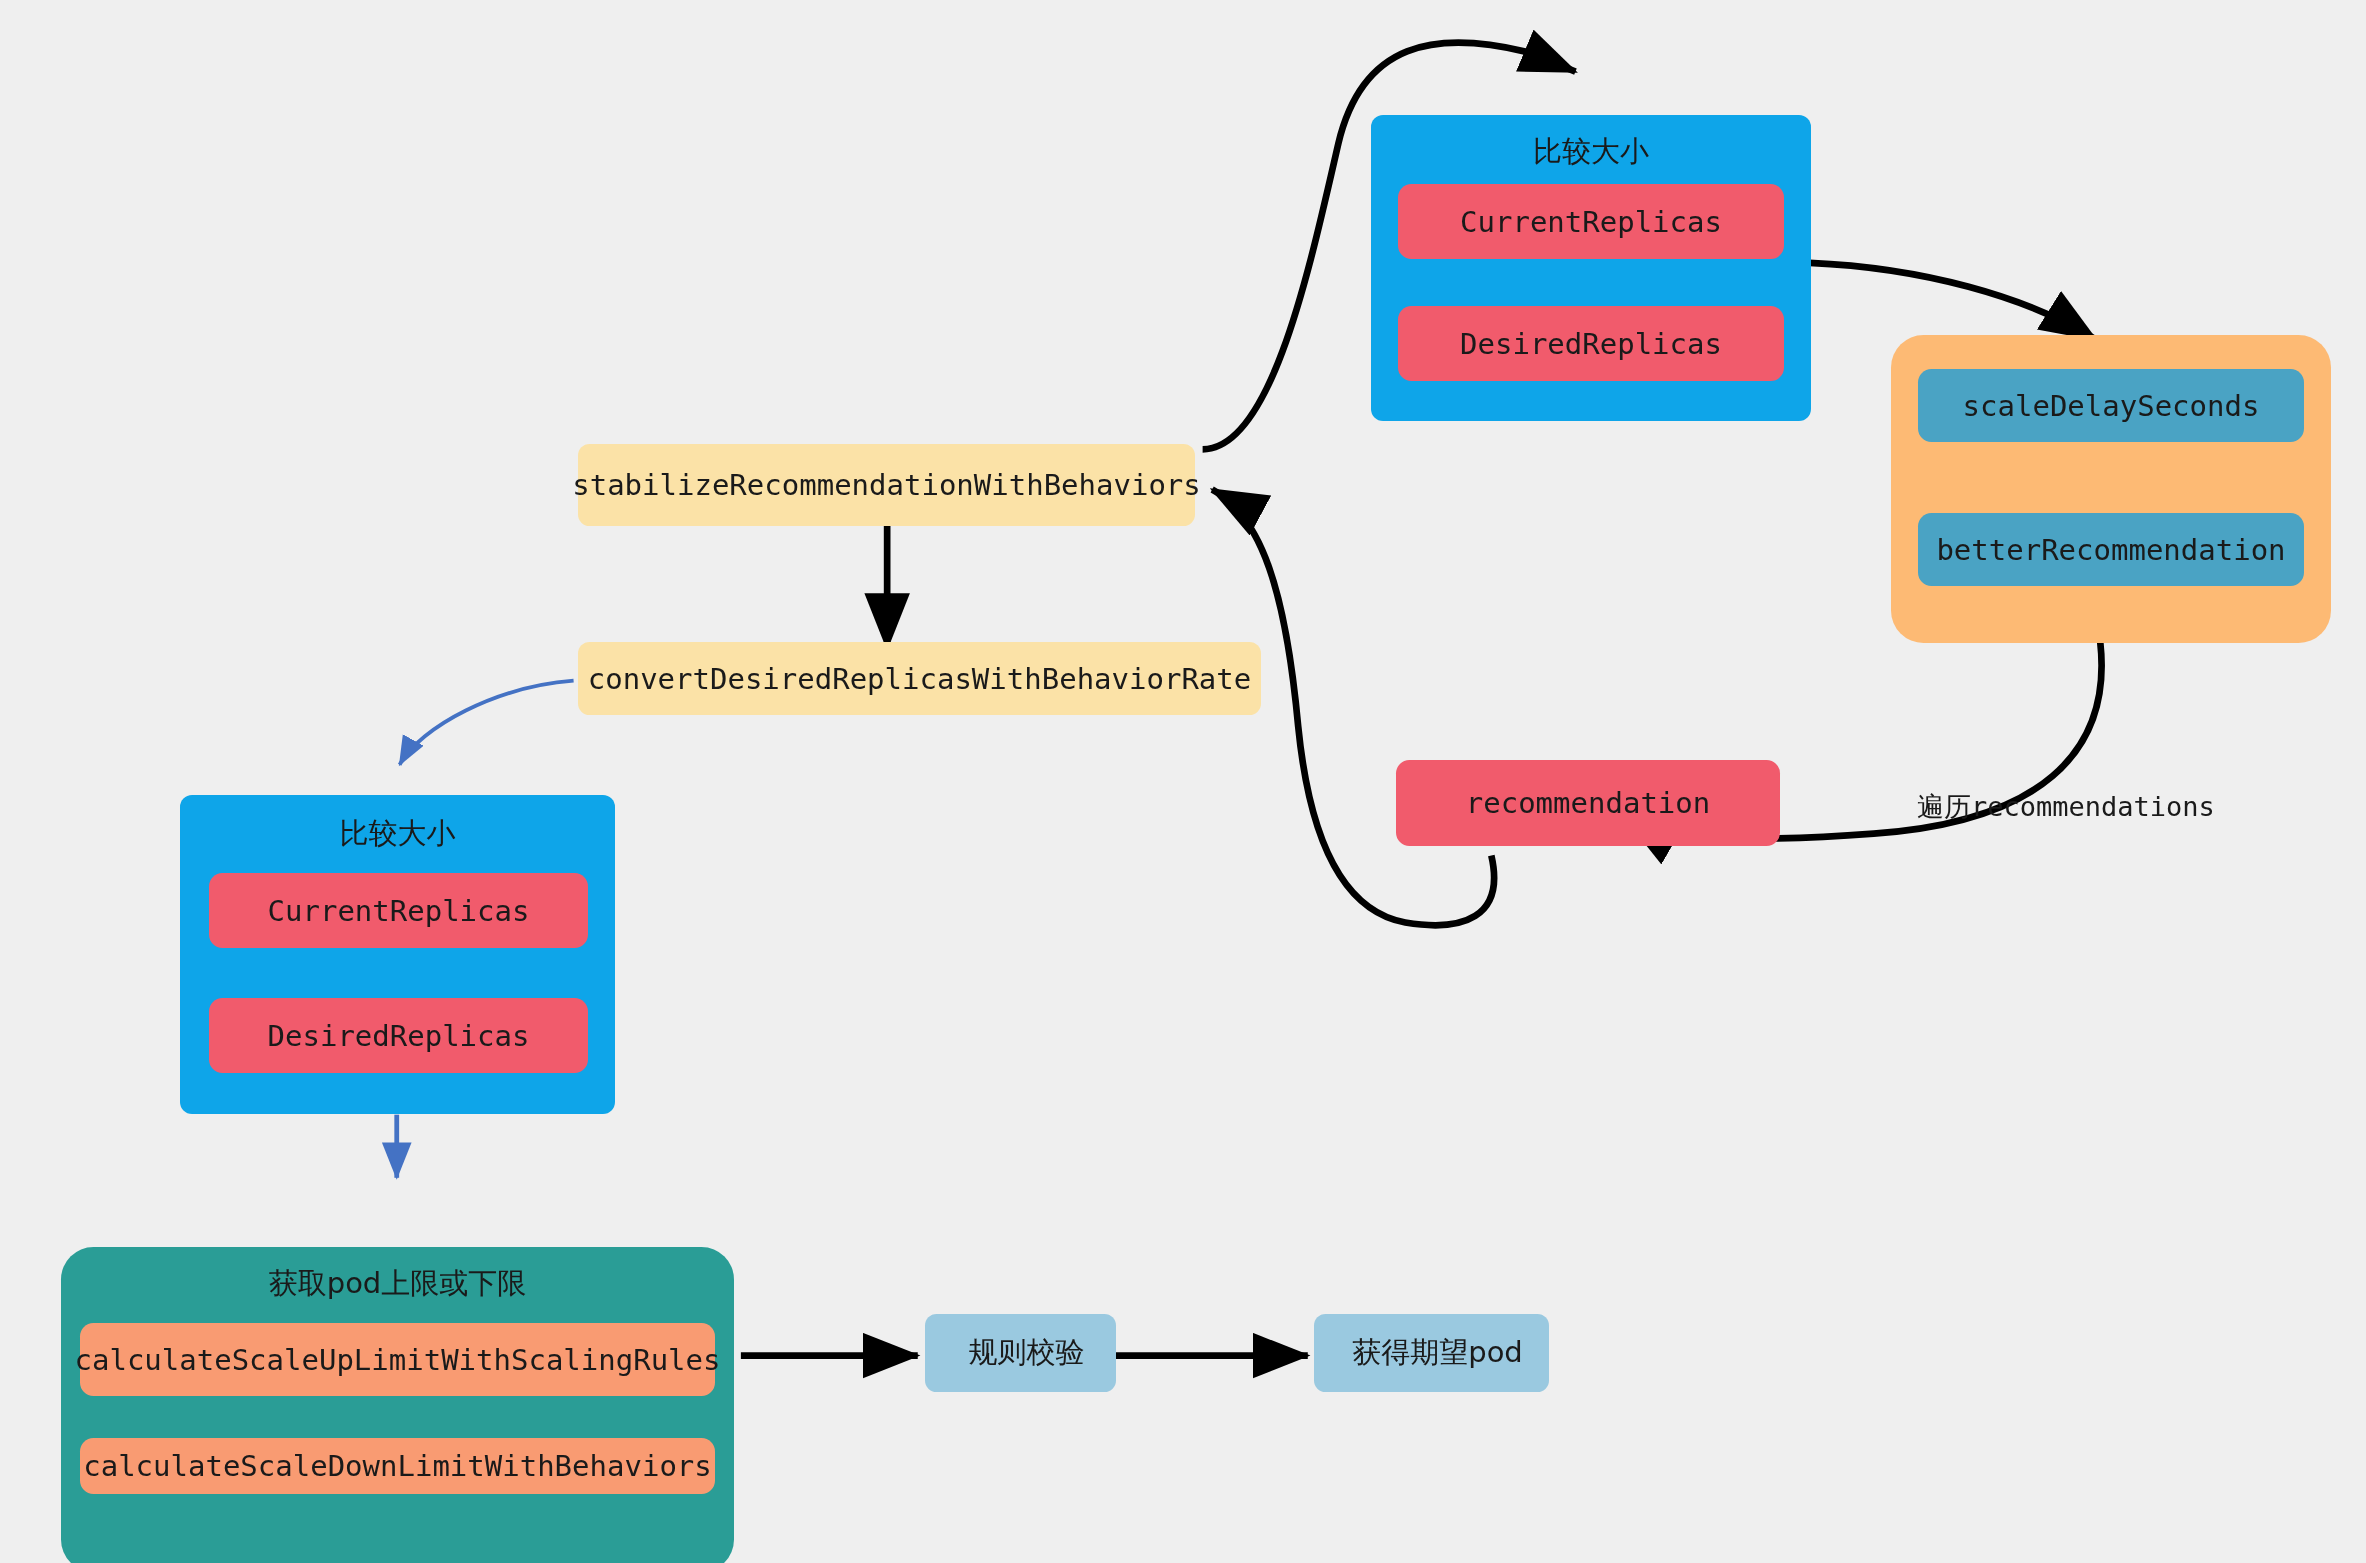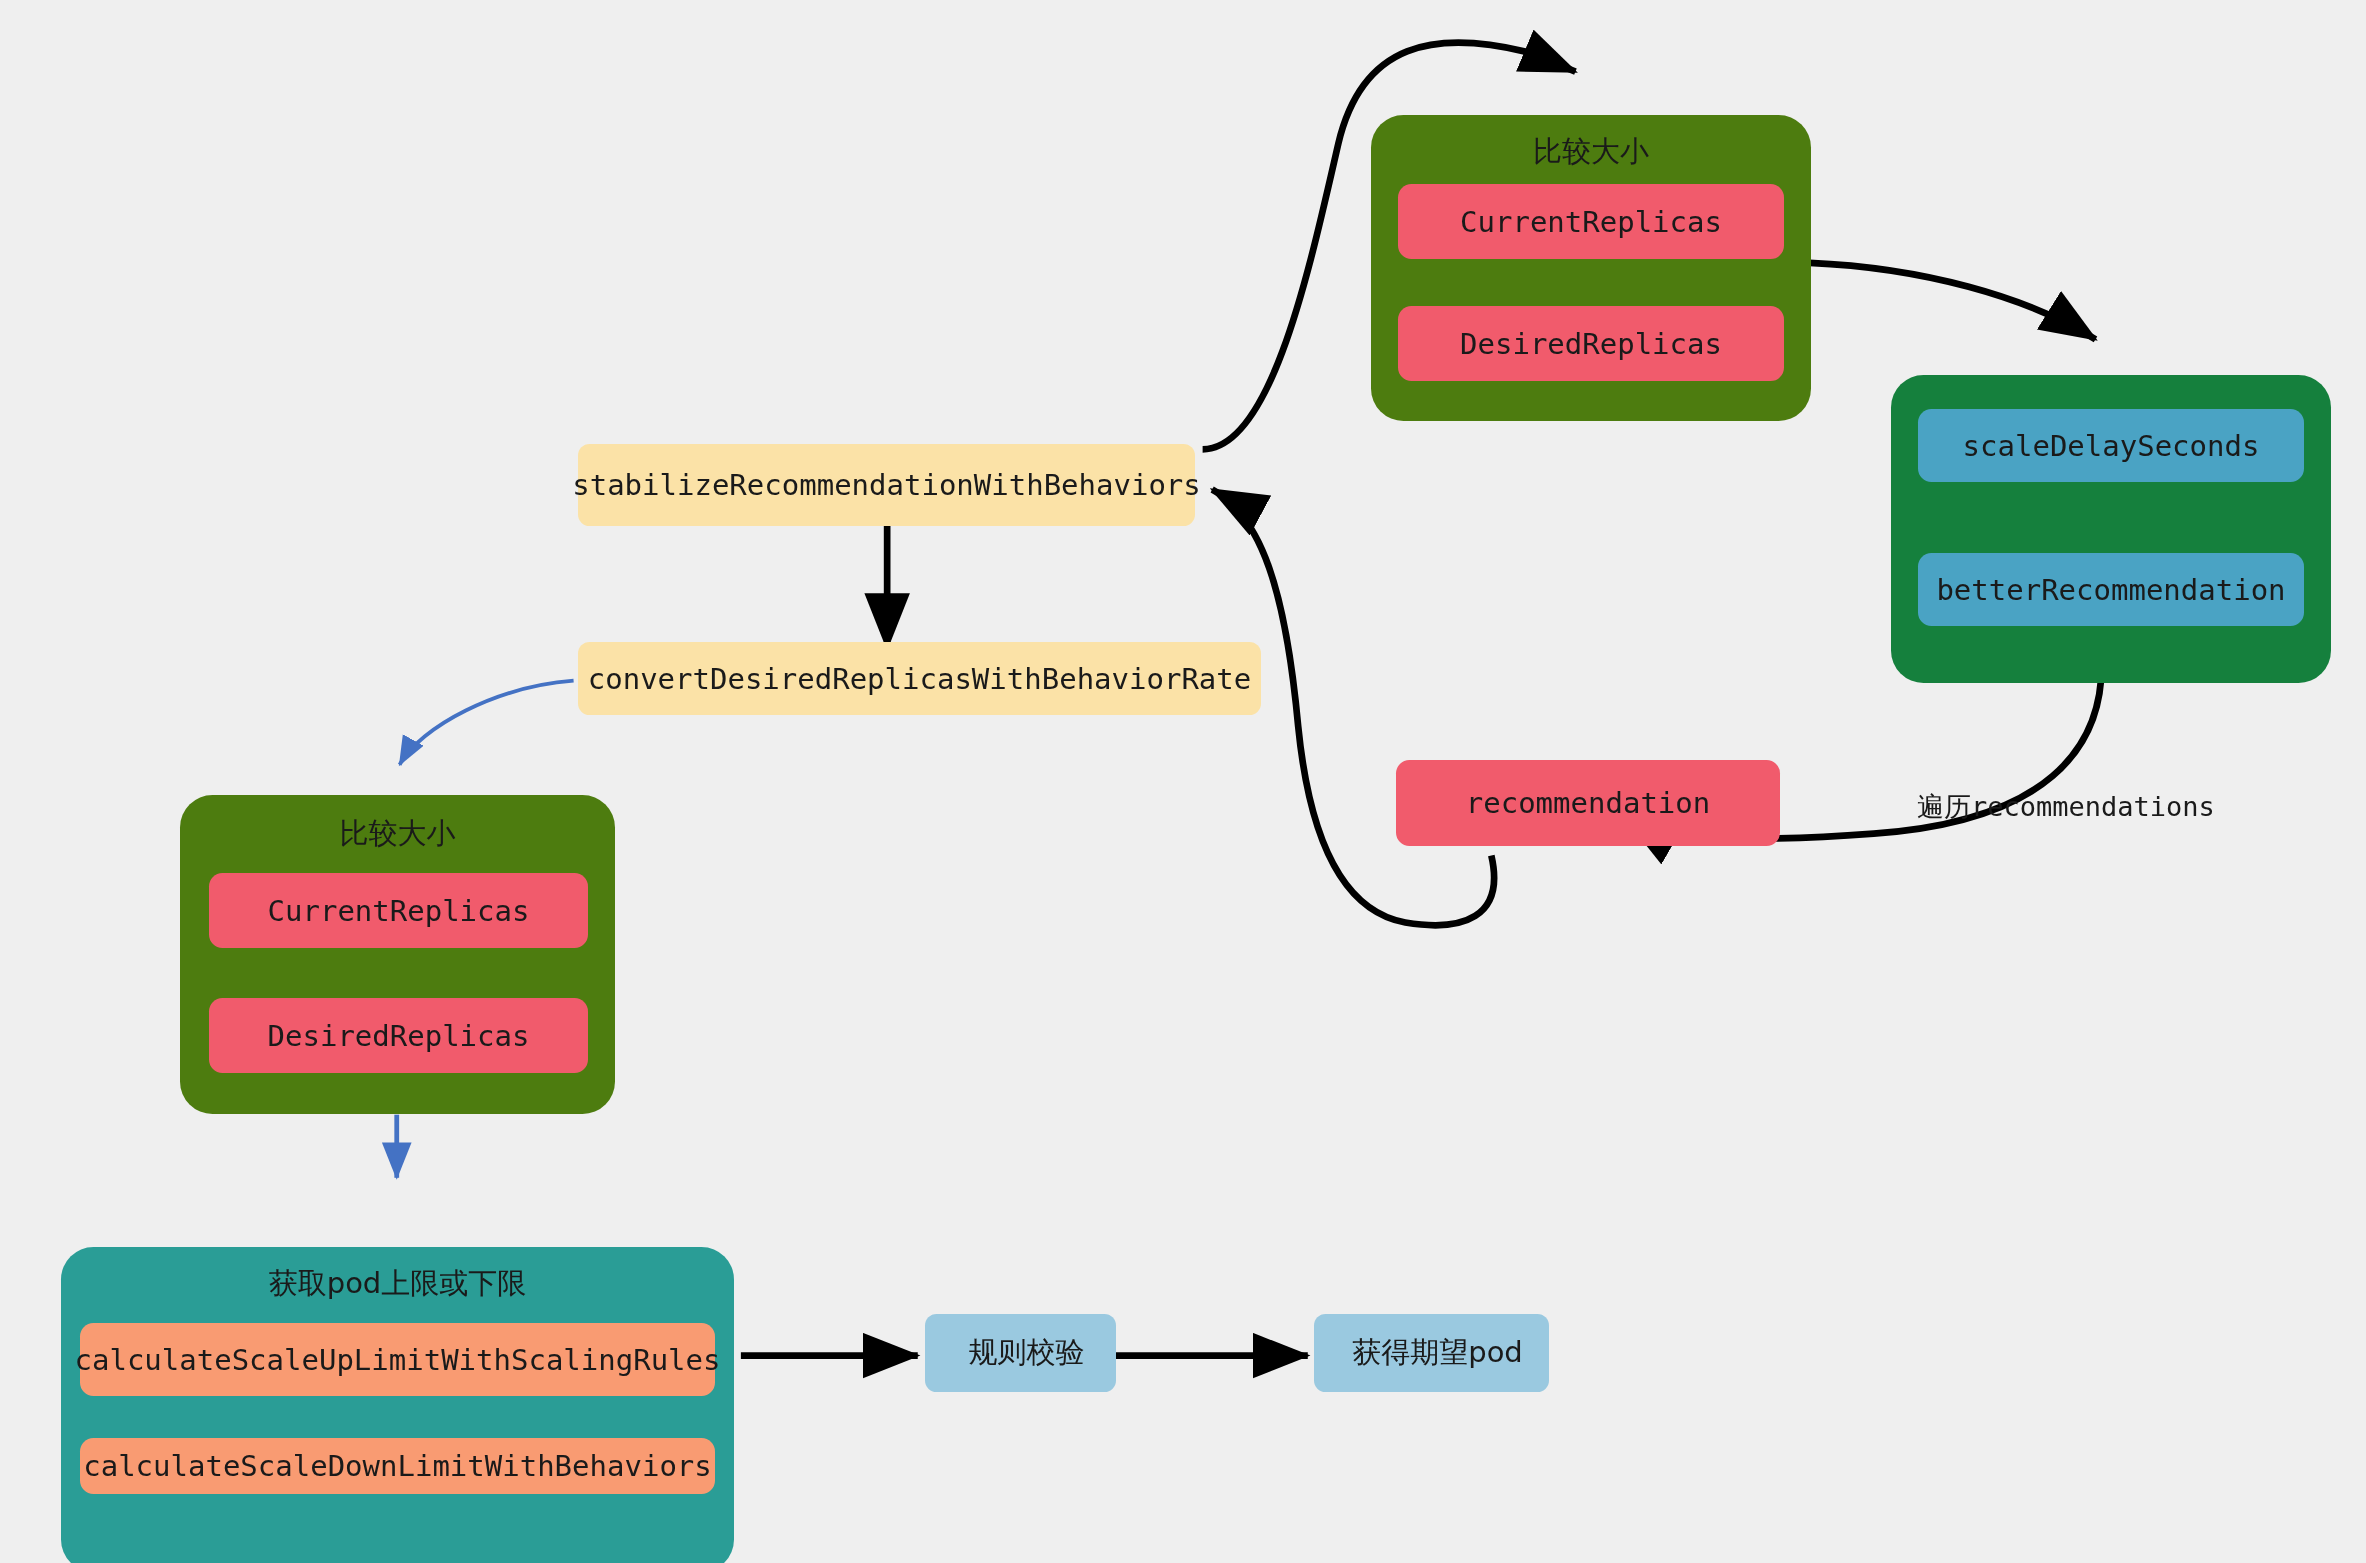--- a/index.html
+++ b/index.html
@@ -39,22 +39,22 @@
   }
   .cluster-title {
     position: absolute;
     left: 0;
     width: 100%;
     text-align: center;
     font-family: "DejaVu Sans", sans-serif;
     font-size: 29px;
     color: #1a1a1a;
   }
-  .cluster-blue { background: #4d7c0f; }
-  .cluster-teal { background: #15803d; margin-top: 40px; }
+  .cluster-blue { background: #0ea5e9; border-radius: 12px; }
+  .cluster-teal { background: #fdba74; }
   .cluster-green { background: #2a9d96; }
 
   
   .box {
     border-radius: 13.4px;
   }
   .box-red {
     background: #f15b6c;
     font-family: "DejaVu Sans Mono", monospace;
     font-size: 29px;

